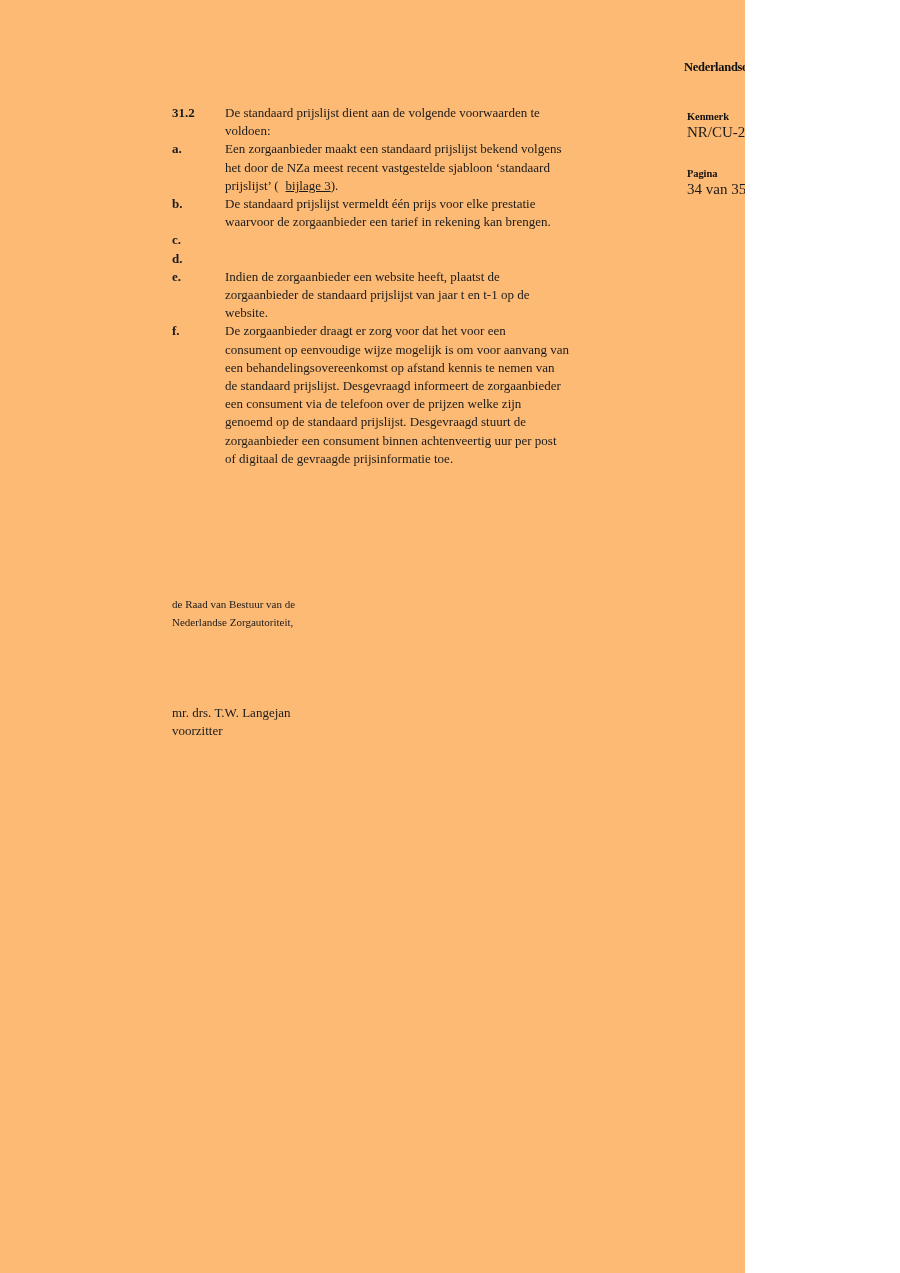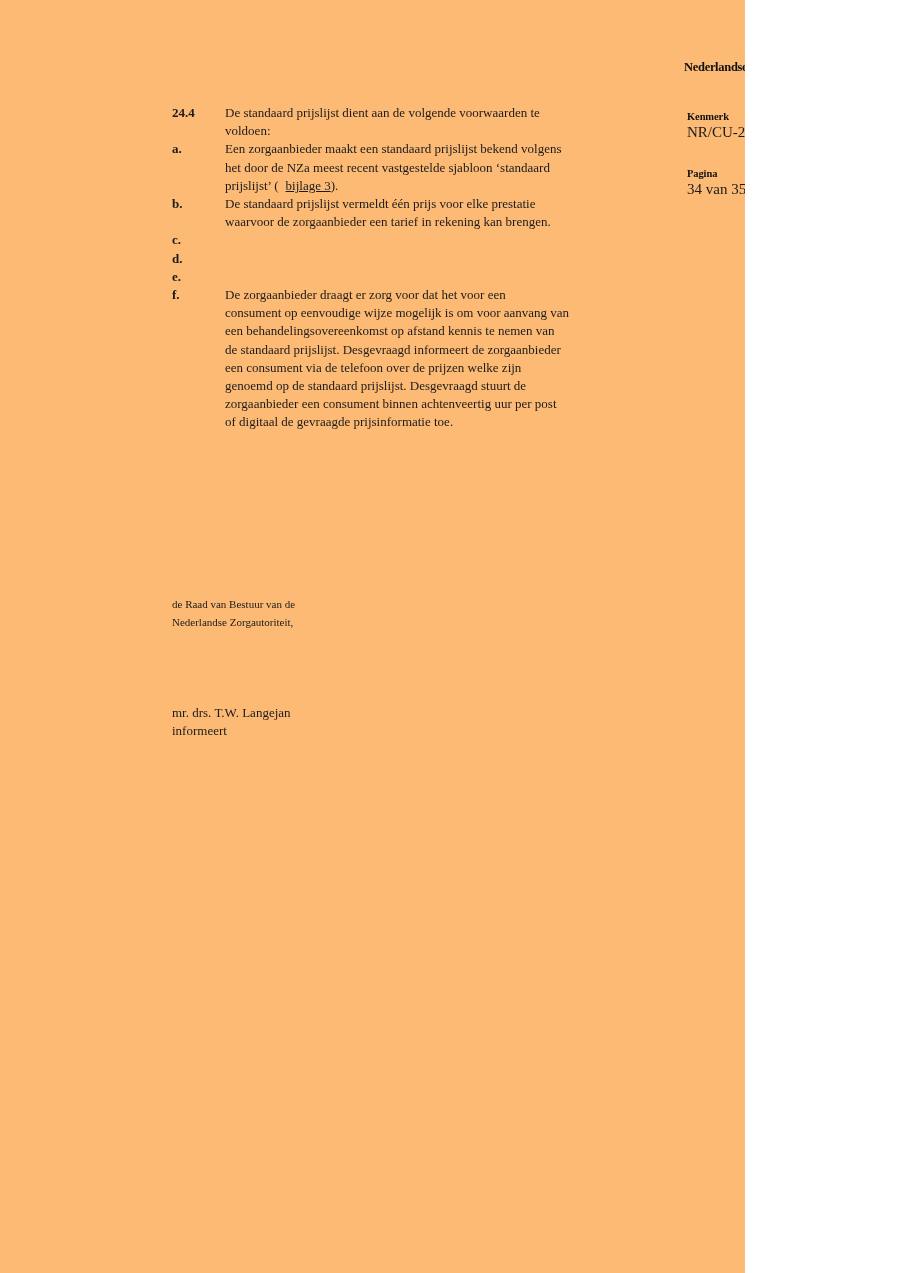--- a/index.html
+++ b/index.html
@@ -89,21 +89,21 @@
     </div>
     <div class="meta-group">
       <div class="meta-label">Pagina</div>
       <div class="meta-value">34 van 35</div>
     </div>
   </div>
 
   <div class="article">
 
     <div class="row">
-      <span class="row-label">24.4</span>
+      <span class="row-label">31.2</span>
       <span class="row-text">De standaard prijslijst dient aan de volgende voorwaarden te
 voldoen:</span>
     </div>
 
     <div class="row">
       <span class="row-label">a.</span>
       <span class="row-text"><span>Een zorgaanbieder maakt een standaard prijslijst bekend volgens
 het door de NZa meest recent vastgestelde sjabloon ‘standaard
 prijslijst’ (</span><a class="doc-link">bijlage 3</a><span>).</span></span>
     </div>
@@ -117,20 +117,23 @@
     <div class="row">
       <span class="row-label">c.</span>
     </div>
 
     <div class="row">
       <span class="row-label">d.</span>
     </div>
 
     <div class="row">
       <span class="row-label">e.</span>
+      <span class="row-text">Indien de zorgaanbieder een website heeft, plaatst de
+zorgaanbieder de standaard prijslijst van jaar t en t-1 op de
+website.</span>
     </div>
 
     <div class="row">
       <span class="row-label">f.</span>
       <span class="row-text">De zorgaanbieder draagt er zorg voor dat het voor een
 consument op eenvoudige wijze mogelijk is om voor aanvang van
 een behandelingsovereenkomst op afstand kennis te nemen van
 de standaard prijslijst. Desgevraagd informeert de zorgaanbieder
 een consument via de telefoon over de prijzen welke zijn
 genoemd op de standaard prijslijst. Desgevraagd stuurt de
@@ -138,16 +141,16 @@
 of digitaal de gevraagde prijsinformatie toe.</span>
     </div>
 
   </div>
 
   <div class="sig-closing">de Raad van Bestuur van de
 Nederlandse Zorgautoriteit,</div>
 
   <div class="sig-name-block">
     <div>mr. drs. T.W. Langejan</div>
-    <div>informeert</div>
+    <div>voorzitter</div>
   </div>
 
 </div>
 
 </body></html>

